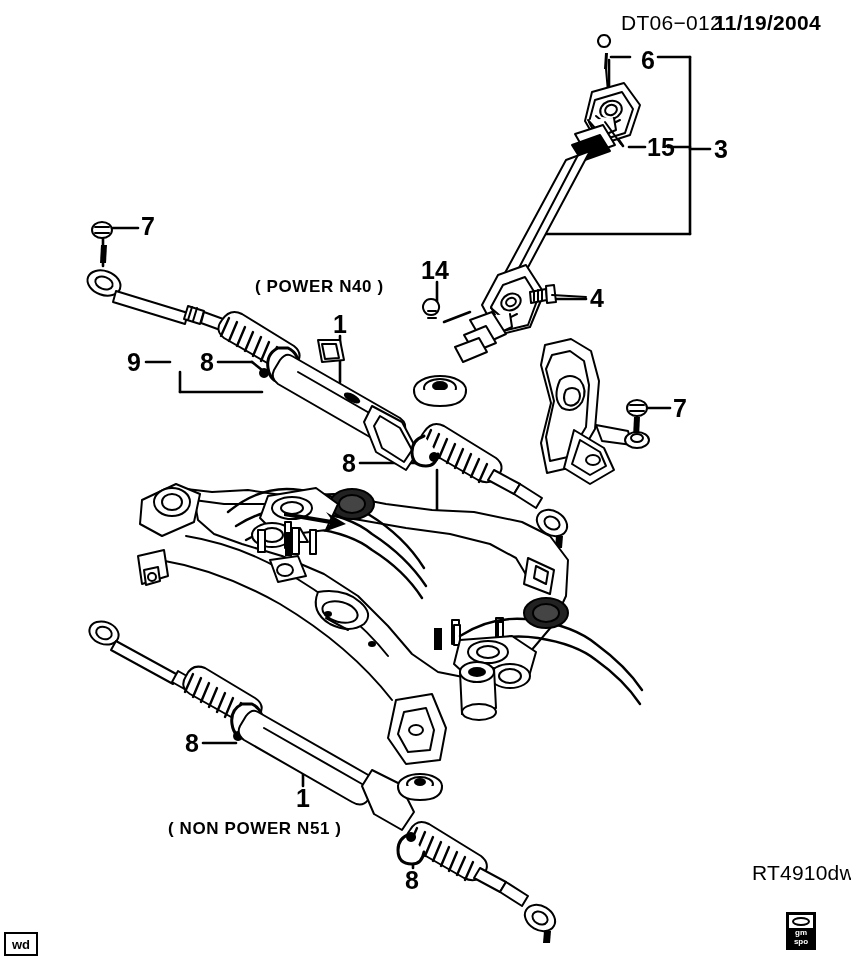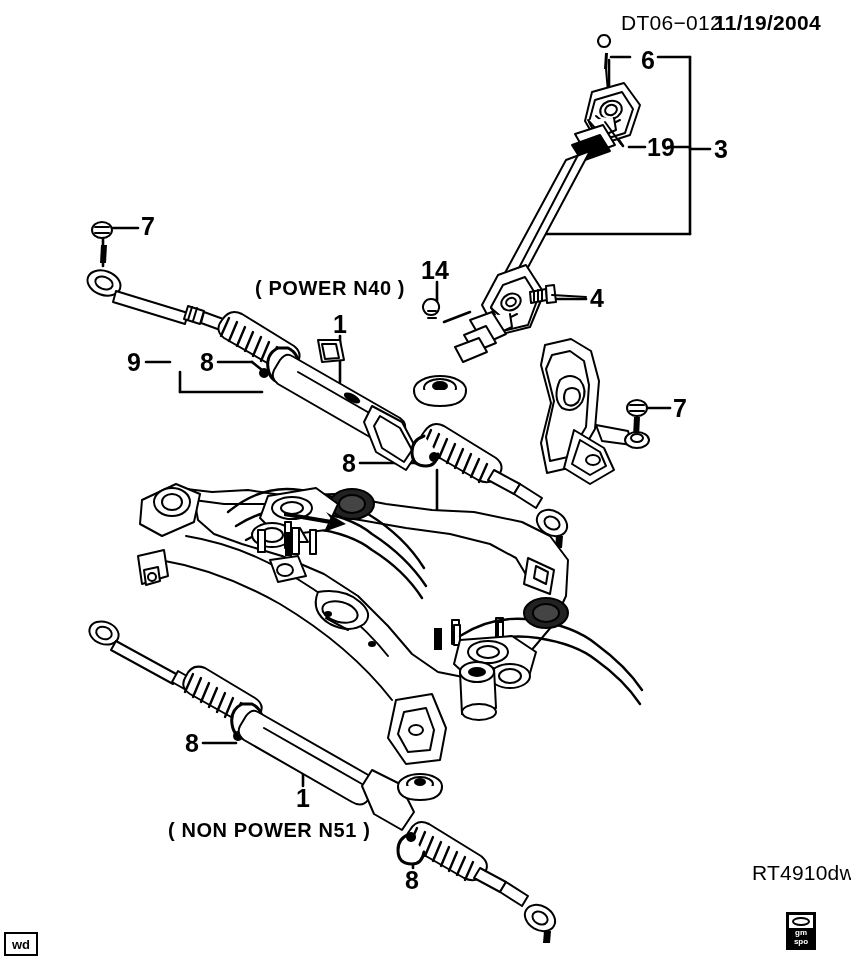--- a/index.html
+++ b/index.html
@@ -29,21 +29,21 @@
     color: #000000;
     font-family: "Liberation Sans", sans-serif;
     white-space: nowrap;
     line-height: 1;
   }
   .header-text {
     font-size: 21px;
     letter-spacing: 0.3px;
   }
   .group-label {
-    font-size: 20px;
+    font-size: 17px;
     font-weight: bold;
     letter-spacing: 0.6px;
   }
   .callout {
     font-size: 25px;
     font-weight: bold;
   }
   .dwg-code {
     font-size: 21px;
     letter-spacing: 0.2px;
@@ -414,21 +414,21 @@
   </svg>
 
   <div class="txt header-text" style="left:621px; top:12px;">DT06−012</div>
   <div class="txt header-text" style="left:714px; top:12px;font-weight:bold;">11/19/2004</div>
 
   <div class="txt group-label" style="left:255px; top:278px;">( POWER N40 )</div>
   <div class="txt group-label" style="left:168px; top:820px;">( NON POWER N51 )</div>
 
   <div class="txt callout" style="left:641px; top:48px;">6</div>
   <div class="txt callout" style="left:714px; top:137px;">3</div>
-  <div class="txt callout" style="left:647px; top:135px;">19</div>
+  <div class="txt callout" style="left:647px; top:135px;">15</div>
   <div class="txt callout" style="left:141px; top:214px;">7</div>
   <div class="txt callout" style="left:421px; top:258px;">14</div>
   <div class="txt callout" style="left:590px; top:286px;">4</div>
   <div class="txt callout" style="left:333px; top:312px;">1</div>
   <div class="txt callout" style="left:127px; top:350px;">9</div>
   <div class="txt callout" style="left:200px; top:350px;">8</div>
   <div class="txt callout" style="left:673px; top:396px;">7</div>
   <div class="txt callout" style="left:342px; top:451px;">8</div>
   <div class="txt callout" style="left:185px; top:731px;">8</div>
   <div class="txt callout" style="left:296px; top:786px;">1</div>

